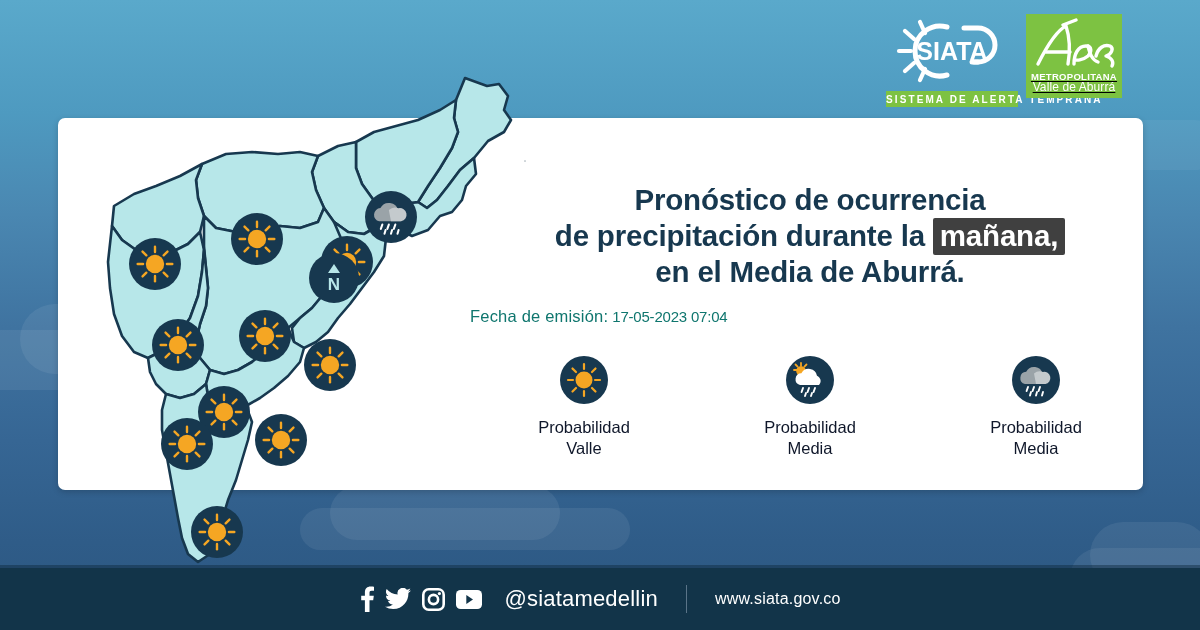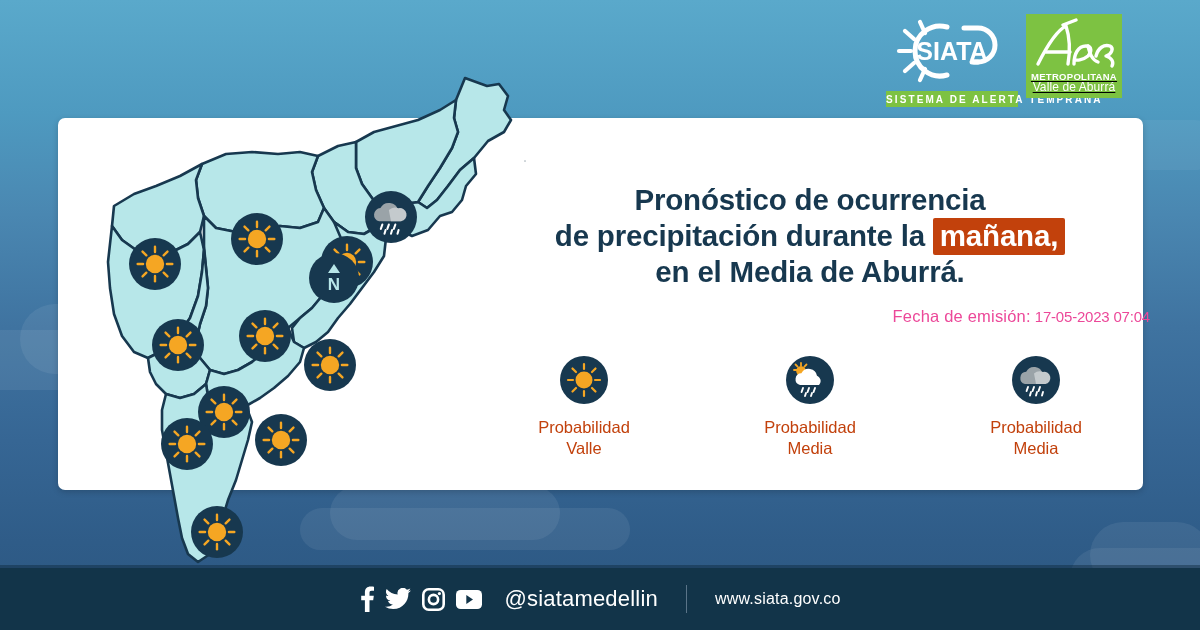--- a/index.html
+++ b/index.html
@@ -52,30 +52,30 @@
 
   .marker { position:absolute; transform:translate(-50%,-50%); z-index:5; }
   .marker svg { display:block; }
 
   
   .content { position:absolute; left:470px; top:134px; width:680px; z-index:5;margin-top:48px; }
   .title {
     color:#17384f; font-size:29.5px; font-weight:700; line-height:36px;
     text-align:center; letter-spacing:-.2px;
   }
-  .hl { background:#c2410c; color:#ffffff; padding:1px 7px 3px; border-radius:2px; }
-  .emission { margin-top:17px; text-align:right; color:#ec4899; font-size:16.5px; white-space:nowrap; }
+  .hl { background:#404040; color:#ffffff; padding:1px 7px 3px; border-radius:2px; }
+  .emission { margin-top:17px; text-align:left; color:#0f766e; font-size:16.5px; white-space:nowrap; }
   .emission .lbl { font-weight:400; letter-spacing:.2px; }
   .emission .val { font-size:15px; letter-spacing:-.2px; margin-left:4px; }
 
   
   .legend { margin-top:30px; display:flex; justify-content:center; gap:78px; }
   .leg-item { width:148px; display:flex; flex-direction:column; align-items:center; }
   .leg-icon { width:48px; height:48px; }
-  .leg-label { margin-top:13px; text-align:center; color:#c2410c; font-size:16.5px; line-height:21px; }
+  .leg-label { margin-top:13px; text-align:center; color:#0f172a; font-size:16.5px; line-height:21px; }
 
   
   .footer {
     position:absolute; left:0; bottom:0; width:1200px; height:62px; background:#123449;
     display:flex; align-items:center; justify-content:center; gap:0; z-index:7;
   }
   .social { display:flex; align-items:center; gap:11px; }
   .social svg { display:block; }
   .handle { color:#ffffff; font-size:22px; margin-left:22px; letter-spacing:.2px; }
   .divider { width:1px; height:28px; background:#5a7488; margin:0 28px; }

